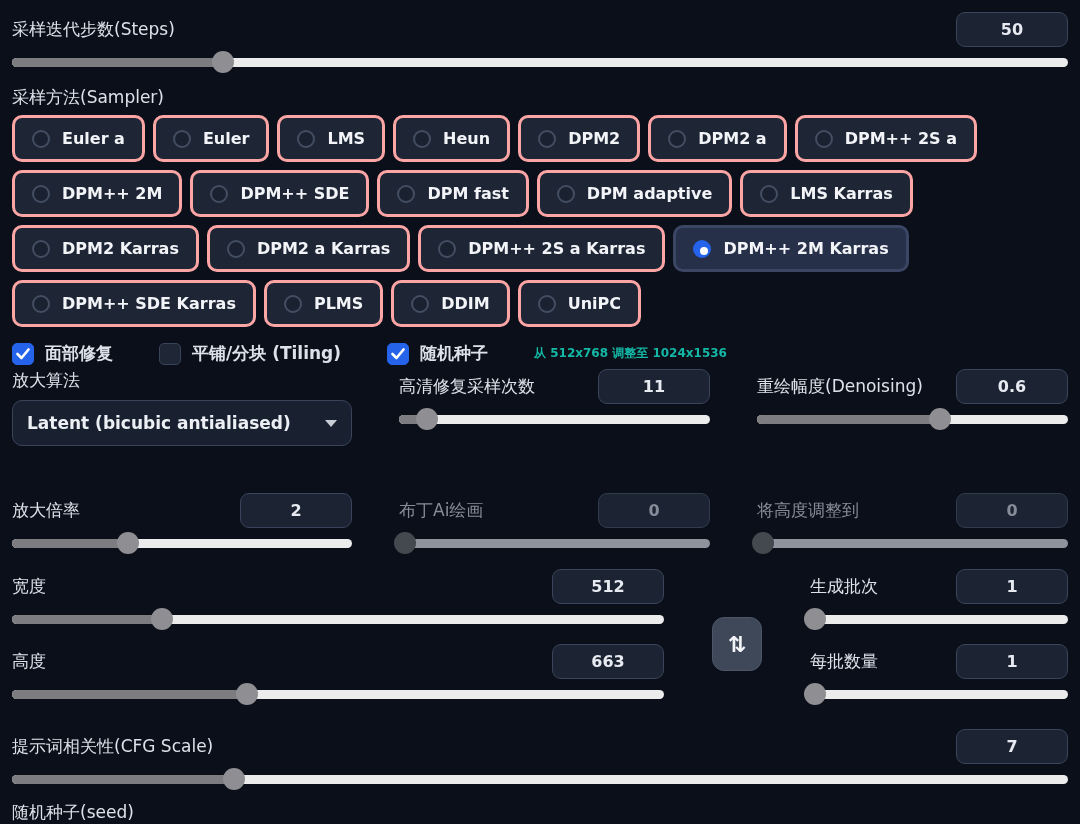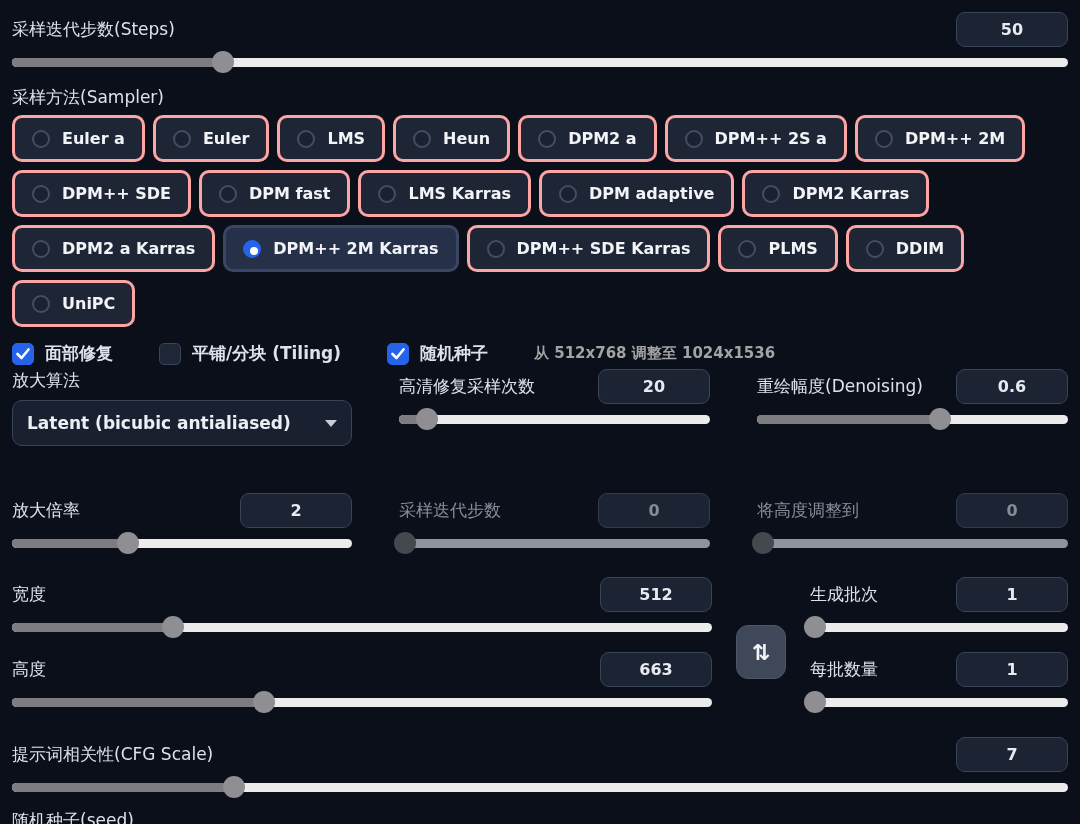--- a/index.html
+++ b/index.html
@@ -69,41 +69,41 @@
   .check { display:flex; align-items:center; gap:11px; cursor:pointer; }
   .check .lbl { font-weight:600; }
   .checkbox {
     width:22px; height:22px; border-radius:5px;
     background:#1f2636; border:1px solid #39435a;
     display:flex; align-items:center; justify-content:center; flex:0 0 auto;
   }
   .check.on .checkbox { background:#2563eb; border-color:#2563eb; }
   .checkbox svg { display:none; }
   .check.on .checkbox svg { display:block; }
-  .resize-info { font-size:15px; font-weight:700; color:#a3a3a3; }
+  .resize-info { font-size:12px; font-weight:700; color:#14b8a6; }
 
   
   .grid3 {
     display:grid; grid-template-columns:340px 1fr 1fr;
     column-gap:22px; row-gap:12px; margin-top:4px;gap:47px;
   }
   .dropdown {
     margin-top:8px; height:46px;
     background:#192130; border:1px solid #3a4459; border-radius:10px;
     display:flex; align-items:center; justify-content:space-between;
     padding:0 14px; cursor:pointer;
   }
   .dropdown .val { font-size:17px; font-weight:600; color:#eceff4; }
   .caret {
     width:0; height:0; border-left:6px solid transparent;
     border-right:6px solid transparent; border-top:7px solid #c9cdd6;
   }
 
   
-  .size-grid { display:flex; margin-top:22px; }
+  .size-grid { display:flex; margin-top:14px;gap:24px; }
   .size-left { flex:1 1 auto; }
   .size-mid { flex:0 0 auto; width:50px; margin:0 24px; display:flex; align-items:center; justify-content:center; }
   .size-right { flex:0 0 258px; }
   .field { margin-bottom:13px; }
   .swap-btn {
     width:50px; height:54px; border-radius:12px;
     background:#3f4859; border:1px solid #4c5668;
     color:#f2f4f8; font-size:22px; font-weight:700;
     display:flex; align-items:center; justify-content:center; cursor:pointer;
   }
@@ -159,53 +159,61 @@
       <div class="chip">
         <span class="radio"></span>
         <span class="txt">LMS</span>
       </div>
       <div class="chip">
         <span class="radio"></span>
         <span class="txt">Heun</span>
       </div>
       <div class="chip">
         <span class="radio"></span>
+        <span class="txt">DPM2</span>
+      </div>
+      <div class="chip">
+        <span class="radio"></span>
         <span class="txt">DPM2 a</span>
       </div>
       <div class="chip">
         <span class="radio"></span>
         <span class="txt">DPM++ 2S a</span>
       </div>
       <div class="chip">
         <span class="radio"></span>
         <span class="txt">DPM++ 2M</span>
       </div>
       <div class="chip">
         <span class="radio"></span>
         <span class="txt">DPM++ SDE</span>
       </div>
       <div class="chip">
         <span class="radio"></span>
         <span class="txt">DPM fast</span>
       </div>
       <div class="chip">
         <span class="radio"></span>
+        <span class="txt">DPM adaptive</span>
+      </div>
+      <div class="chip">
+        <span class="radio"></span>
         <span class="txt">LMS Karras</span>
       </div>
       <div class="chip">
         <span class="radio"></span>
-        <span class="txt">DPM adaptive</span>
-      </div>
-      <div class="chip">
-        <span class="radio"></span>
         <span class="txt">DPM2 Karras</span>
       </div>
       <div class="chip">
         <span class="radio"></span>
         <span class="txt">DPM2 a Karras</span>
+      </div>
+      <div class="chip">
+        <span class="radio"></span>
+        <span class="txt">DPM++ 2S a Karras</span>
       </div>
       <div class="chip selected">
         <span class="radio"></span>
         <span class="txt">DPM++ 2M Karras</span>
       </div>
       <div class="chip">
         <span class="radio"></span>
         <span class="txt">DPM++ SDE Karras</span>
       </div>
       <div class="chip">
@@ -253,21 +261,21 @@
       <span class="lbl">放大算法</span>
       <div class="dropdown">
         <span class="val">Latent (bicubic antialiased)</span>
         <span class="caret"></span>
       </div>
     </div>
 
     <div>
       <div class="head-row">
         <span class="lbl">高清修复采样次数</span>
-        <div class="numbox">20</div>
+        <div class="numbox">11</div>
       </div>
       <div class="slider" style="--p: 9%;">
         <div class="track"></div>
         <div class="fill"></div>
         <div class="thumb"></div>
       </div>
     </div>
 
     <div>
       <div class="head-row">
@@ -288,21 +296,21 @@
       </div>
       <div class="slider" style="--p: 34%;">
         <div class="track"></div>
         <div class="fill"></div>
         <div class="thumb"></div>
       </div>
     </div>
 
     <div class="dim">
       <div class="head-row">
-        <span class="lbl">采样迭代步数</span>
+        <span class="lbl">布丁Ai绘画</span>
         <div class="numbox">0</div>
       </div>
       <div class="slider disabled" style="--p: 2%;">
         <div class="track"></div>
         <div class="fill"></div>
         <div class="thumb"></div>
       </div>
     </div>
 
     <div class="dim">

